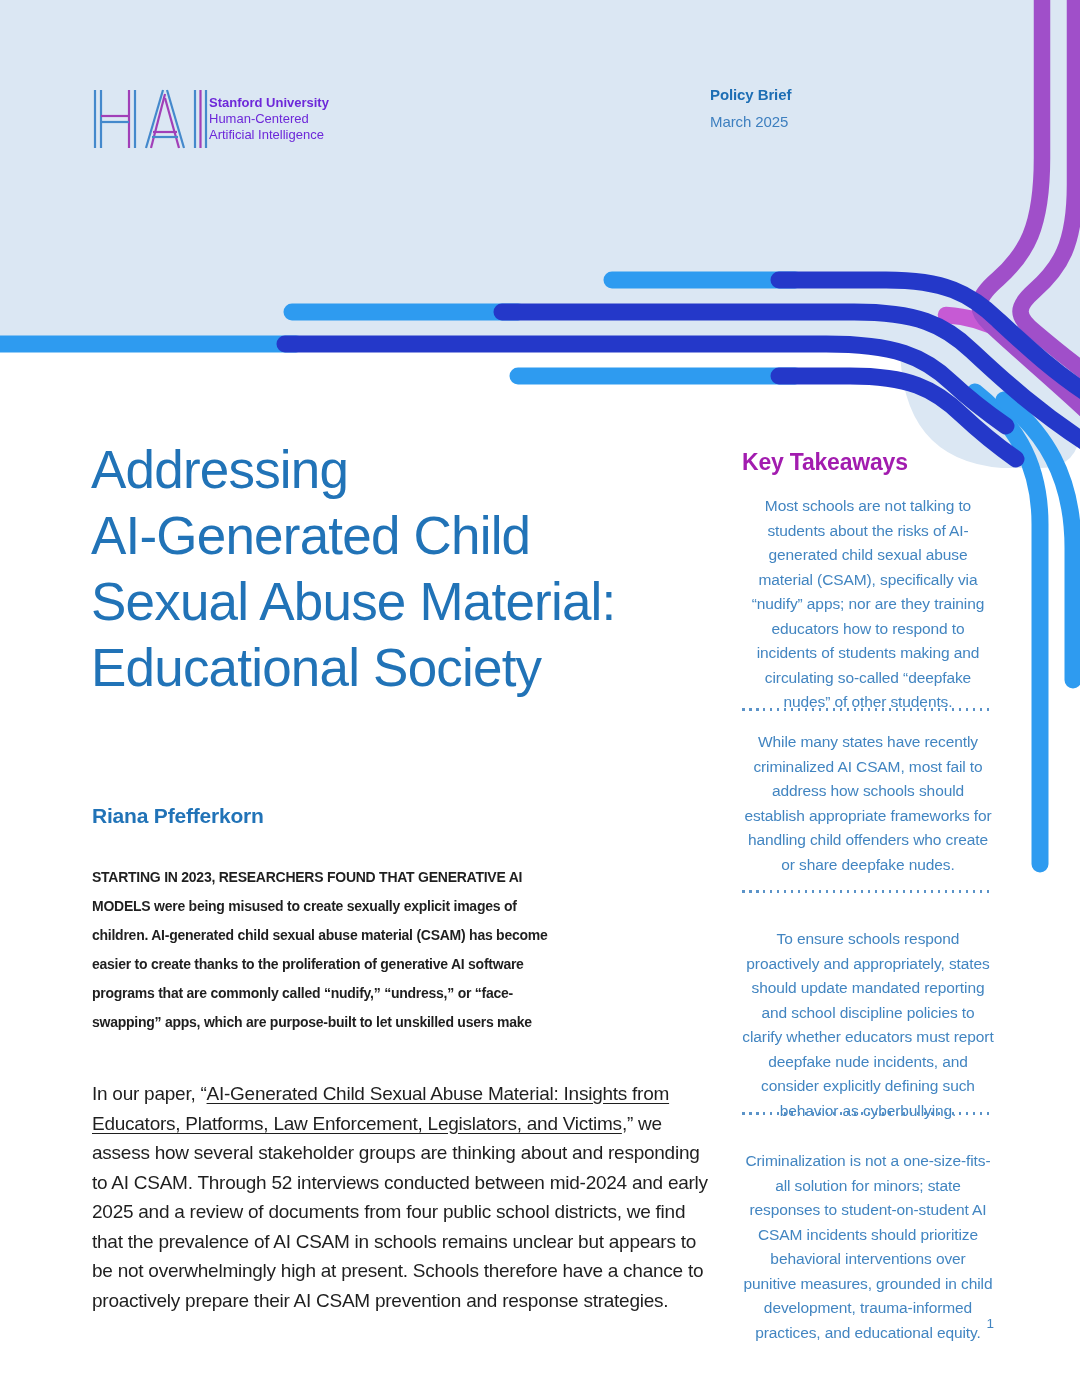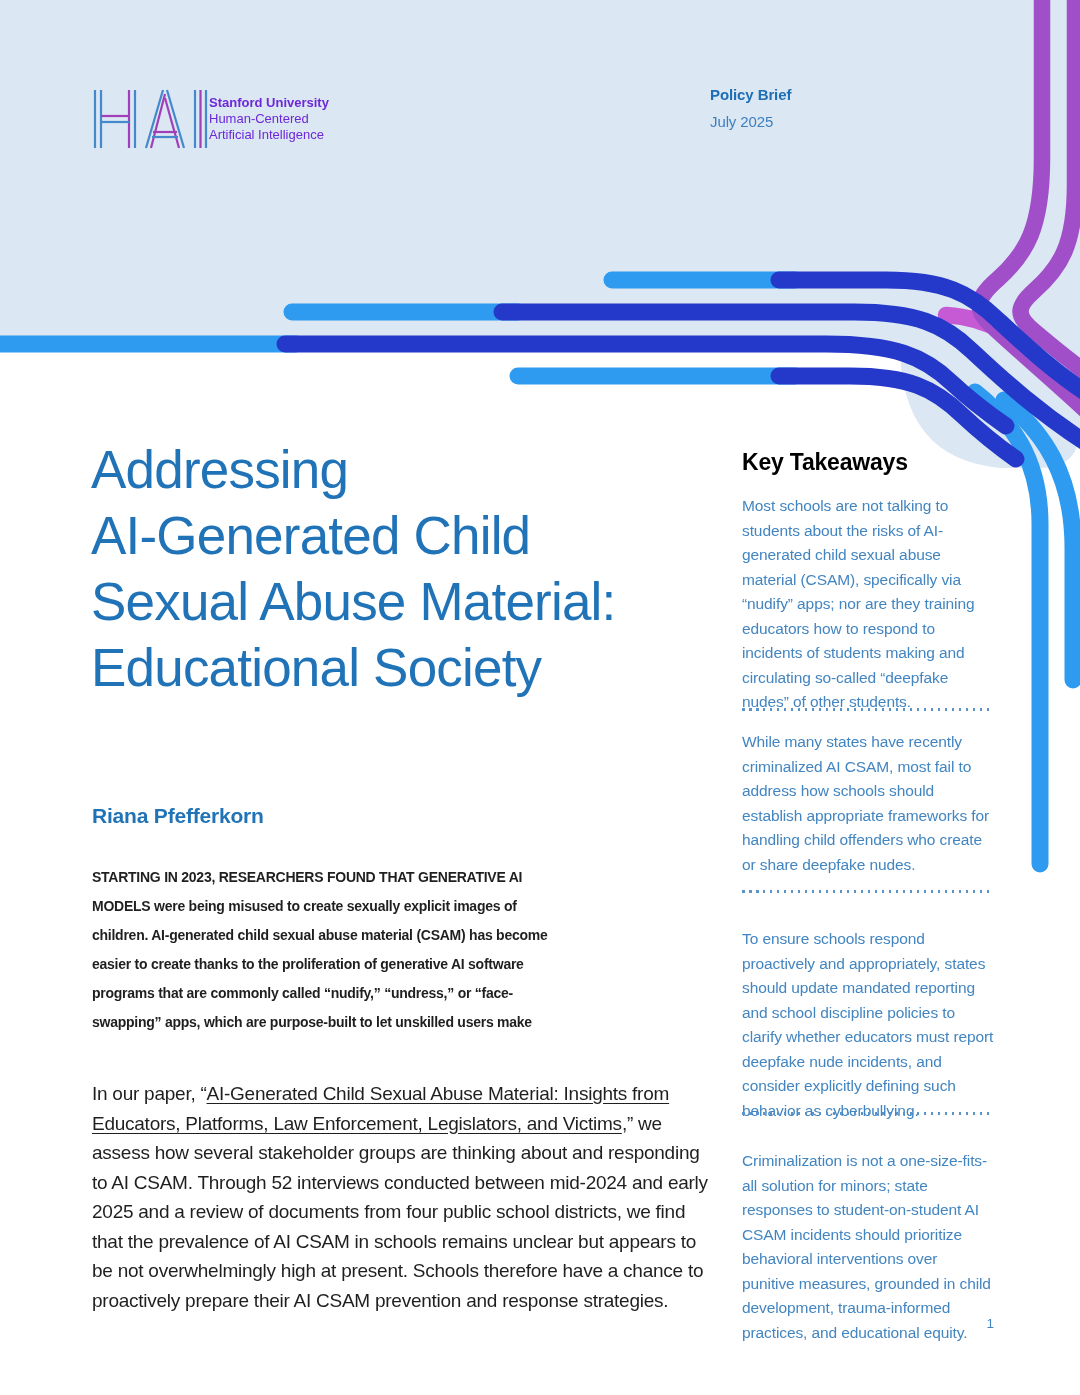--- a/index.html
+++ b/index.html
@@ -76,26 +76,26 @@
     color: inherit;
     text-decoration: underline;
     text-underline-offset: 3px;
   }
 
   
   .sb { left: 742px; width: 252px; }
 
   #kt-heading {
     top: 449px;
-    font-size: 23px; font-weight: 700; color: #000000;
+    font-size: 23px; font-weight: 700; color: #a21caf;
     letter-spacing: -0.2px;
   }
   .takeaway {
     font-size: 15.5px; line-height: 24.5px;
-    color: #4285c1; letter-spacing: -0.1px;
+    color: #4285c1; letter-spacing: -0.1px; text-align: center;
   }
   #takeaway-1 { top: 494px; }
   #takeaway-2 { top: 730px; }
   #takeaway-3 { top: 927px; }
   #takeaway-4 { top: 1149px; }
 
   .dotted-sep {
     height: 3px;
     background-image: repeating-linear-gradient(90deg,
       #5b93c8 0px, #5b93c8 2.5px, transparent 2.5px, transparent 7px);
@@ -162,21 +162,21 @@
   </svg>
 
   <div id="logo-text" class="layer">
     <div class="org-name">Stanford University</div>
     <div>Human-Centered</div>
     <div>Artificial Intelligence</div>
   </div>
 
   <div id="header-meta" class="layer">
     <div>Policy Brief</div>
-    <div class="date">July 2025</div>
+    <div class="date">March 2025</div>
   </div>
 
   <h1 id="title" class="layer">
     <span class="t-line">Addressing</span>
     <span class="t-line">AI-Generated Child</span>
     <span class="t-line">Sexual Abuse Material:</span>
     <span class="t-line">Educational Society</span>
   </h1>
 
   <div id="author" class="layer">Riana Pfefferkorn</div>

